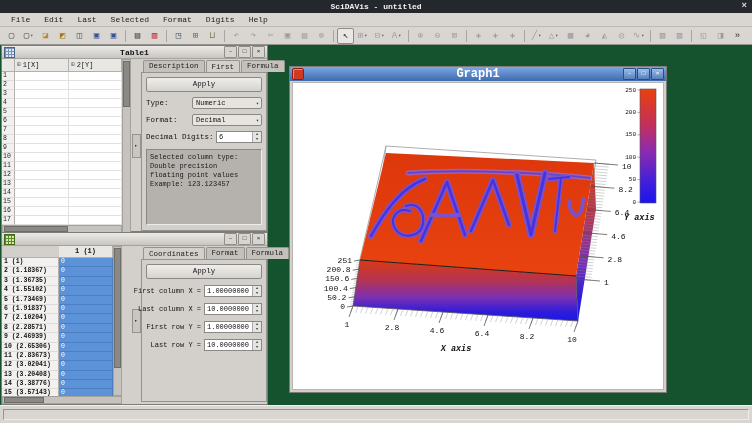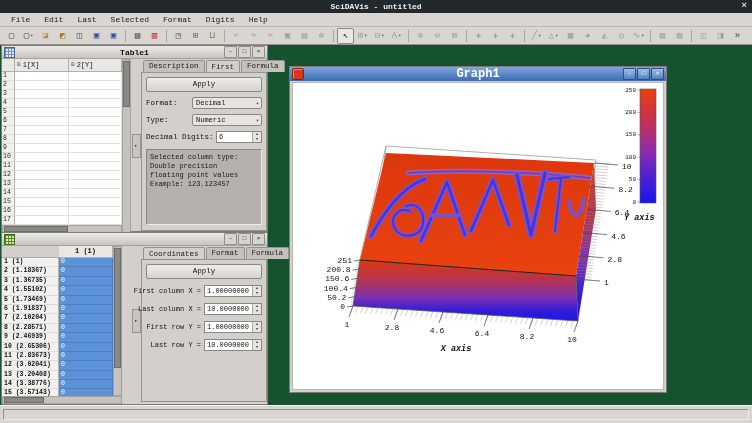--- a/index.html
+++ b/index.html
@@ -381,30 +381,30 @@
 
       <div style="position:absolute;left:139px;top:13px;width:128px;height:174px;">
         <div class="tabsrow" id="t1-tabs">
             <span class="tab">Description</span>
             <span class="tab active">First</span>
             <span class="tab">Formula</span>
           </div>
         <div class="panel-body" style="top:13px;bottom:2px;">
           <div class="apply-btn">Apply</div>
           <div class="frow">
-            <span class="flabel">Format:</span>
+            <span class="flabel">Type:</span>
             <span class="dd">
-              <span>Decimal</span>
+              <span>Numeric</span>
               <span class="ddarr">▾</span>
             </span>
           </div>
           <div class="frow">
-            <span class="flabel">Type:</span>
+            <span class="flabel">Format:</span>
             <span class="dd">
-              <span>Numeric</span>
+              <span>Decimal</span>
               <span class="ddarr">▾</span>
             </span>
           </div>
           <div class="frow">
             <span class="flabel">Decimal Digits:</span>
             <span class="spin" style="width:46px;">
               <span class="val">6</span>
               <span class="arrs">
                   <span>▲</span>
                   <span>▼</span>

